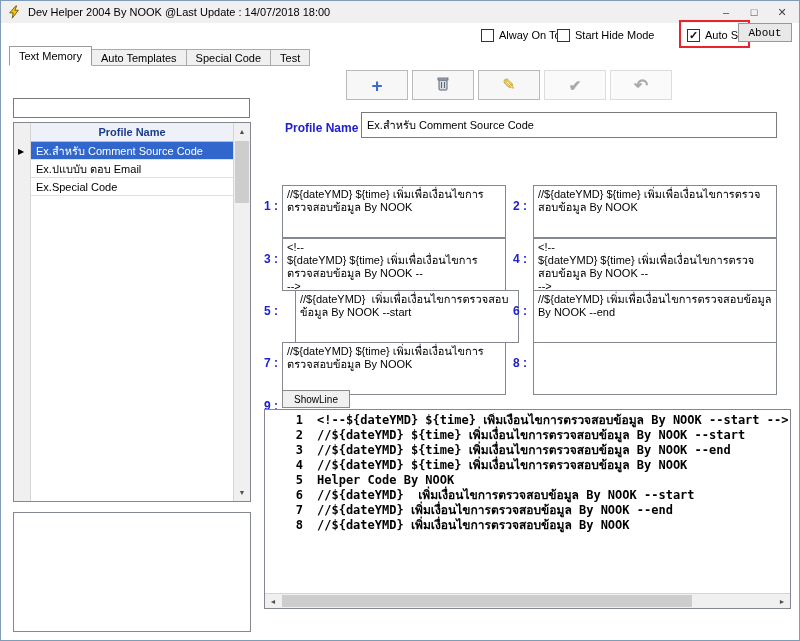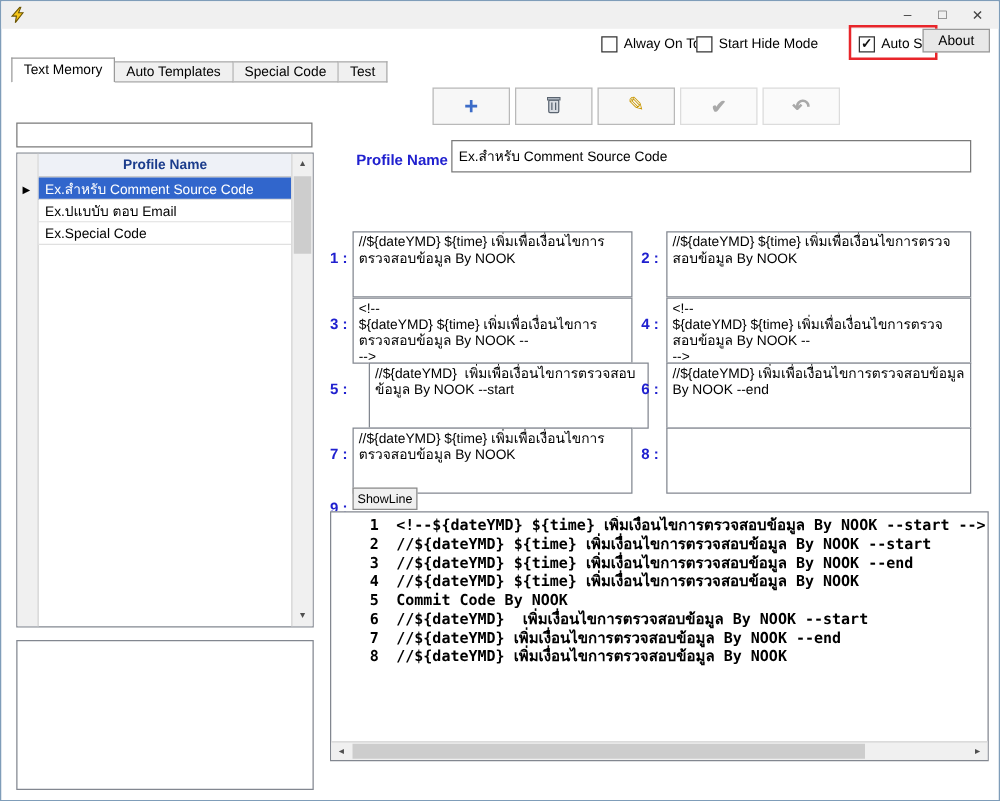--- a/index.html
+++ b/index.html
@@ -21,21 +21,21 @@
   
   .cb { position:absolute; top:27px; height:14px; display:flex; align-items:center; gap:5px;
         font-size:11px; color:#000; cursor:default; }
   .cbbox { width:13px; height:13px; background:#fff; border:1px solid #333; flex:none;
            display:flex; align-items:center; justify-content:center;
            font-size:11px; font-weight:bold; color:#111; line-height:1; }
   .hl { position:absolute; left:678px; top:19px; width:71px; height:28px;
         border:2px solid #e8252a; }
   .about { position:absolute; left:737px; top:22px; width:54px; height:19px;
            background:#e8e8e8; border:1px solid #999; font-size:11px;
-           font-family:Liberation Sans, sans-serif; color:#000; }
+           font-family:Liberation Mono, monospace; color:#000; }
 
   
   .tabs { position:absolute; left:8px; top:45px; height:20px; display:flex; align-items:flex-end; }
   .tab { height:17px; padding:0 9px; display:flex; align-items:center; font-size:11px;
          background:#f0f0f0; border:1px solid #ababab; border-left:none; }
   .tab:first-child { border-left:1px solid #ababab; }
   .tab.active { height:20px; background:#fff; border:1px solid #9a9a9a; border-bottom:1px solid #fff;
                 position:relative; z-index:2; }
 
   
@@ -86,21 +86,21 @@
 
   
   .num { position:absolute; width:20px; text-align:right; font-size:12px; font-weight:bold;
          color:#2020cf; }
   .fieldbox { position:absolute; width:224px; height:53px; border:1px solid #828790; background:#fff;
               font-size:11px; line-height:13px; padding:2px 4px; white-space:pre-wrap;
               overflow:hidden; }
   .fieldbox.c2 { width:244px; }
 
   
-  .showline { position:absolute; left:281px; top:389px; width:52px; height:18px;
+  .showline { position:absolute; left:281px; top:389px; width:68px; height:18px;
               background:#f0f0f0; border:1px solid #8a8a8a; font-size:10px; font-family:inherit; }
   .codepanel { position:absolute; left:263px; top:408px; width:527px; height:200px;
                border:1px solid #828790; background:#fff; }
   .codelines { position:absolute; left:0; right:0; top:3px; bottom:16px; overflow:hidden;
                font-family:"DejaVu Sans Mono",monospace; font-weight:bold; font-size:12px;
                line-height:15px; color:#000; }
   .codeline { display:flex; }
   .ln { width:38px; text-align:right; flex:none; }
   .lntext { margin-left:14px; white-space:pre; }
   .hscroll { position:absolute; left:0; right:0; bottom:0; height:15px; background:#f0f0f0;
@@ -114,20 +114,21 @@
 <body>
 
 <div class="window">
 
   <div class="titlebar">
     <span class="app-icon">
       <svg width="14" height="14" viewBox="0 0 16 16">
         <polygon points="10,1 3,9 7,9 6,15 13,6 9,6 11,1" fill="#f5c518" stroke="#6b5400" stroke-width="1"></polygon>
       </svg>
     </span>
+    <span class="title">Dev Helper 2004 By NOOK  @Last Update : 14/07/2018 18:00</span>
     <div class="winbtns">
       <div class="winbtn">
           <span>–</span>
         </div>
       <div class="winbtn">
           <span>□</span>
         </div>
       <div class="winbtn">
           <span>✕</span>
         </div>
@@ -245,21 +246,21 @@
       <div class="codeline">
           <span class="ln">3</span>
           <span class="lntext">//${dateYMD} ${time} เพิ่มเงื่อนไขการตรวจสอบข้อมูล By NOOK --end</span>
         </div>
       <div class="codeline">
           <span class="ln">4</span>
           <span class="lntext">//${dateYMD} ${time} เพิ่มเงื่อนไขการตรวจสอบข้อมูล By NOOK</span>
         </div>
       <div class="codeline">
           <span class="ln">5</span>
-          <span class="lntext">Commit Code By NOOK</span>
+          <span class="lntext">Helper Code By NOOK</span>
         </div>
       <div class="codeline">
           <span class="ln">6</span>
           <span class="lntext">//${dateYMD}  เพิ่มเงื่อนไขการตรวจสอบข้อมูล By NOOK --start</span>
         </div>
       <div class="codeline">
           <span class="ln">7</span>
           <span class="lntext">//${dateYMD} เพิ่มเงื่อนไขการตรวจสอบข้อมูล By NOOK --end</span>
         </div>
       <div class="codeline">

